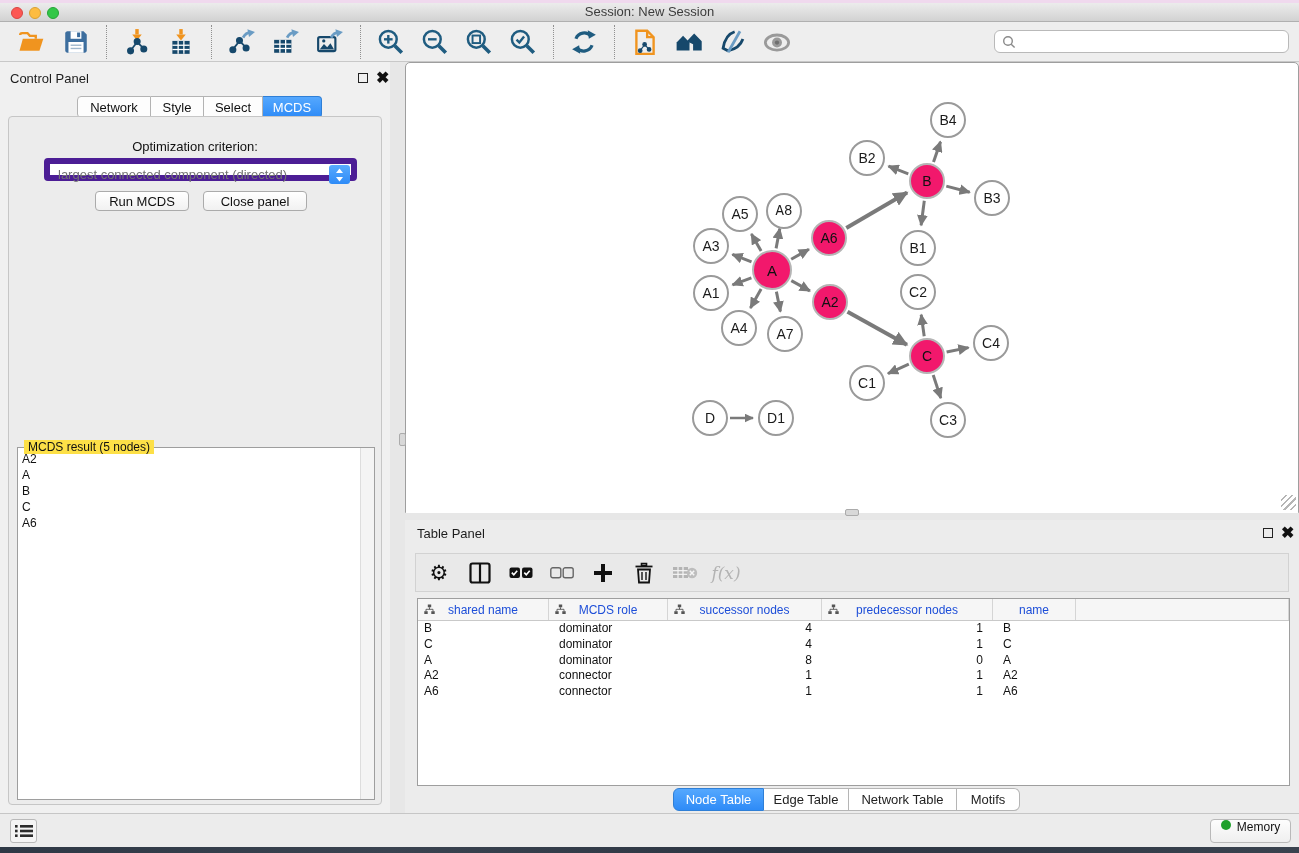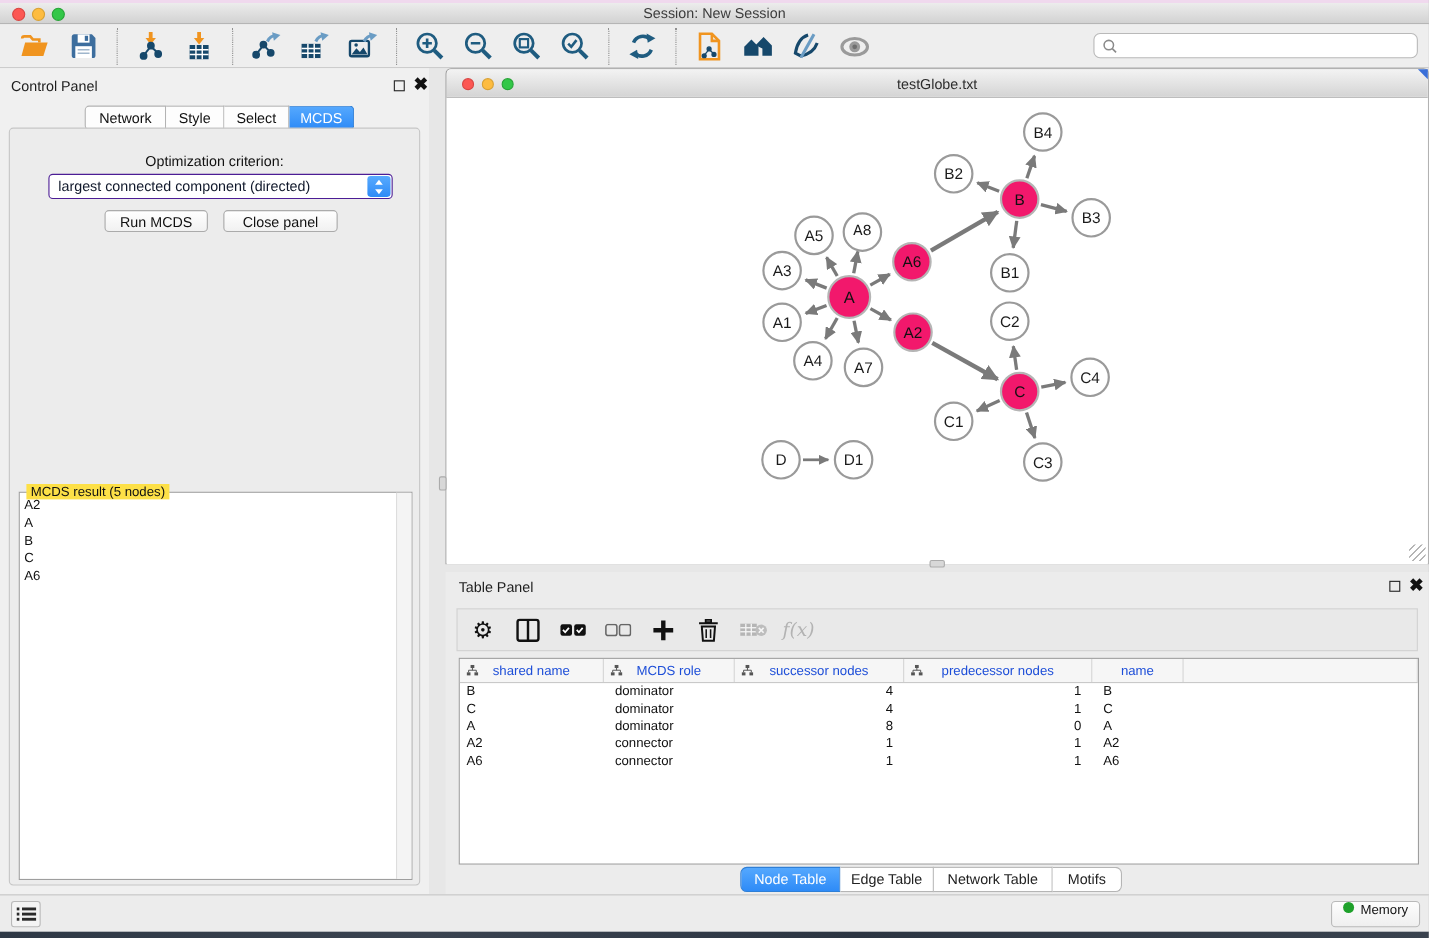--- a/index.html
+++ b/index.html
@@ -38,21 +38,21 @@
   .cp-tabs { position:absolute; left:77px; top:34px; display:flex; }
   .cp-tab { height:22px; border:1px solid #b3b3b3; border-left:none; background:#fdfdfd;
     font-size:13px; display:flex; align-items:center; justify-content:center; cursor:pointer; color:#111; }
   .cp-tab:first-child { border-left:1px solid #b3b3b3; border-radius:4px 0 0 4px;text-align:right; }
   .cp-tab:last-child { border-radius:0 4px 4px 0; }
   .cp-tab.active { background:linear-gradient(#55a8fe,#2e8bf7); color:#fff; border-color:#2f7fd6; }
   .cp-body { position:absolute; left:8px; top:54px; width:374px; height:689px;
     background:#ececec; border:1px solid #c6c6c6; border-radius:4px; }
   .opt-label { position:absolute; left:0; right:0; top:22px; text-align:center; font-size:13px; color:#111; }
   .criterion { position:absolute; left:35px; top:41px; width:313px; height:23px; background:#fff;
-    border:1px solid #4c1d95; border-radius:4px; font-size:13px; line-height:21px; padding-left:8px; color:#0f172a; cursor:pointer; }
+    border:6px solid #4c1d95; border-radius:4px; font-size:13px; line-height:21px; padding-left:8px; color:#737373; cursor:pointer; }
   .criterion .stepper { position:absolute; right:1px; top:1px; width:21px; height:19px; border-radius:3px;
     background:linear-gradient(#58aafe,#2e8bf7); display:flex; flex-direction:column; align-items:center; justify-content:center; }
   .criterion .stepper svg { display:block; }
   .cp-btn { position:absolute; top:74px; height:20px; background:linear-gradient(#ffffff,#f1f1f1);
     border:1px solid #ababab; border-radius:4px; font-size:13px; color:#111; cursor:pointer;
     display:flex; align-items:center; justify-content:center; font-family:"Liberation Sans", sans-serif; }
   .result-box { position:absolute; left:8px; top:330px; width:358px; height:353px;
     border:1px solid #9e9e9e; background:#fff; }
   .result-legend { position:absolute; left:6px; top:-8px; background:#fde047; padding:0 4px; font-size:12px; color:#111; }
   .result-list { position:absolute; left:0; top:0; right:14px; bottom:0; overflow:hidden; padding-top:3px; }
@@ -330,27 +330,20 @@
               <div class="result-item">B</div>
               <div class="result-item">C</div>
               <div class="result-item">A6</div>
             </div>
           <div class="result-track"></div>
         </div>
       </div>
     </div>
 
     <div class="net-window">
-      <div class="net-titlebar">
-        <span class="tl red" style="left:14px"></span>
-        <span class="tl yellow" style="left:32px"></span>
-        <span class="tl green" style="left:50px"></span>
-        <div class="net-title">testGlobe.txt</div>
-        <div class="net-corner"></div>
-      </div>
       <div class="net-canvas" id="net-canvas">
           <svg width="892" height="424" viewBox="0 0 892 424">
 <defs>
               <marker id="arr" markerWidth="4" markerHeight="3.6" refX="3.4" refY="1.8" orient="auto">
 <path d="M0,0 L3.8,1.8 L0,3.6 z" fill="#7A7A7A"></path>
               </marker>
             </defs>
             <line x1="355.1" y1="161.9" x2="345.4" y2="145.0" stroke="#7A7A7A" stroke-width="3" marker-end="url(#arr)"></line>
             <line x1="370.1" y1="159.4" x2="373.8" y2="139.6" stroke="#7A7A7A" stroke-width="3" marker-end="url(#arr)"></line>
             <line x1="345.5" y1="172.9" x2="326.4" y2="165.4" stroke="#7A7A7A" stroke-width="3" marker-end="url(#arr)"></line>

